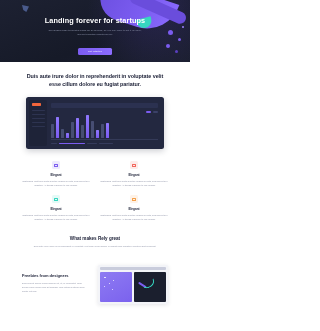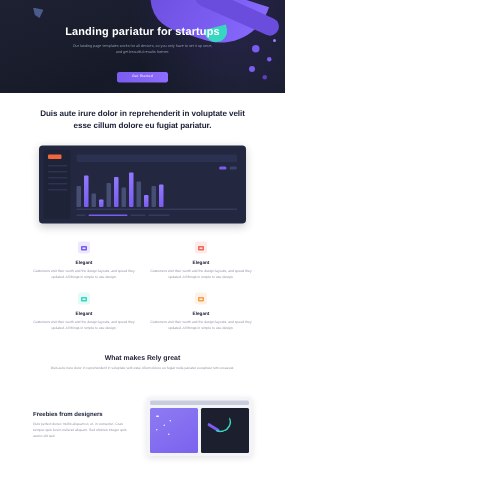--- a/index.html
+++ b/index.html
@@ -307,21 +307,21 @@
   <div class="swoosh2"></div>
   <div class="teal-blob"></div>
   <div class="dot d1"></div>
   <div class="dot d2"></div>
   <div class="dot d3"></div>
   <div class="dot d4"></div>
   <div class="dot d5"></div>
   <div class="logo"></div>
 
   <div class="hero-inner">
-    <h1 class="hero-title">Landing pariatur for startups</h1>
+    <h1 class="hero-title">Landing forever for startups</h1>
     <p class="hero-sub">Our landing page templates works for all devices, so you only have to set it up once, and get beautiful results forever.</p>
     <button class="hero-btn">Get Started</button>
   </div>
 </header>
 
 <section class="sec-head">
   <h2>Duis aute irure dolor in reprehenderit in voluptate velit esse cillum dolore eu fugiat pariatur.</h2>
 </section>
 
 <section class="dash-wrap">

